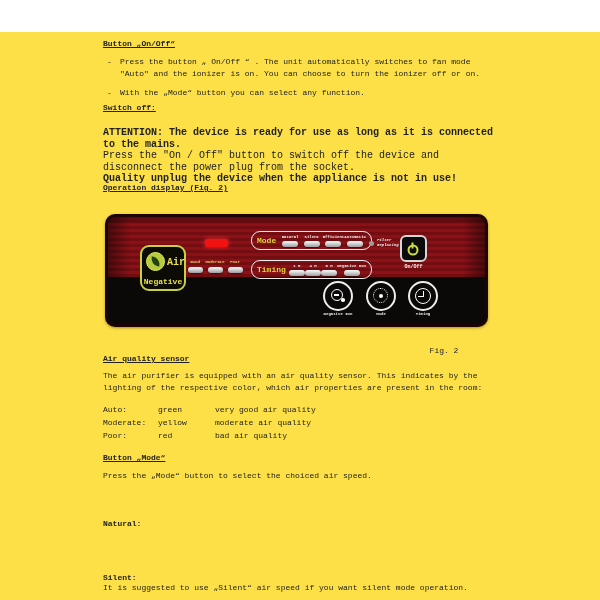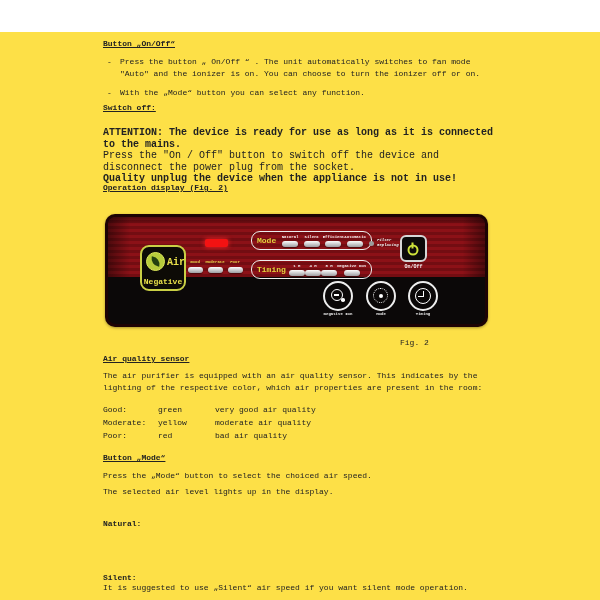--- a/index.html
+++ b/index.html
@@ -219,40 +219,39 @@
 
       <div class="cbtn" style="left:300px">
         <span class="clk-ring"></span>
         <span class="clk-h"></span>
         <span class="clk-m"></span>
       </div>
       <div class="cbtn-label" style="left:293px">Timing</div>
     </div>
   </div>
 
-  <div class="abs fig-caption" style="left:400px;top:306px;width:88px;text-align:left">Fig. 2</div>
+  <div class="abs fig-caption" style="left:400px;top:314px;width:88px;text-align:center">Fig. 2</div>
 
   <div class="abs h" style="left:103px;top:322px">Air quality sensor</div>
   <div class="abs txt" style="left:103px;top:338px;width:392px">The air purifier is equipped with an air quality sensor. This indicates by the lighting of the respective color, which air properties are present in the room:</div>
 
   <div class="abs tbl" style="left:103px;top:371px;width:300px">
-    <span>Good:</span>
+    <span>Auto:</span>
     <span>green</span>
     <span>very good air quality</span>
     <span>Moderate:</span>
     <span>yellow</span>
     <span>moderate air quality</span>
     <span>Poor:</span>
     <span>red</span>
     <span>bad air quality</span>
   </div>
 
   <div class="abs h" style="left:103px;top:421px">Button „Mode“</div>
   <div class="abs txt" style="left:103px;top:438px;width:392px">Press the „Mode“ button to select the choiced air speed.</div>
-  <div class="abs txt" style="left:103px;top:454px;width:392px">The selected air level lights up in the display.</div>
 
   <div class="abs txt b" style="left:103px;top:486px">Natural:</div>
 
   <div class="abs txt b" style="left:103px;top:540px">Silent:</div>
   <div class="abs txt" style="left:103px;top:550px;width:392px">It is suggested to use „Silent“ air speed if you want silent mode operation.</div>
 
   <div class="abs pagenum" style="left:0;top:571px">7</div>
 </div>
 
 </body></html>

